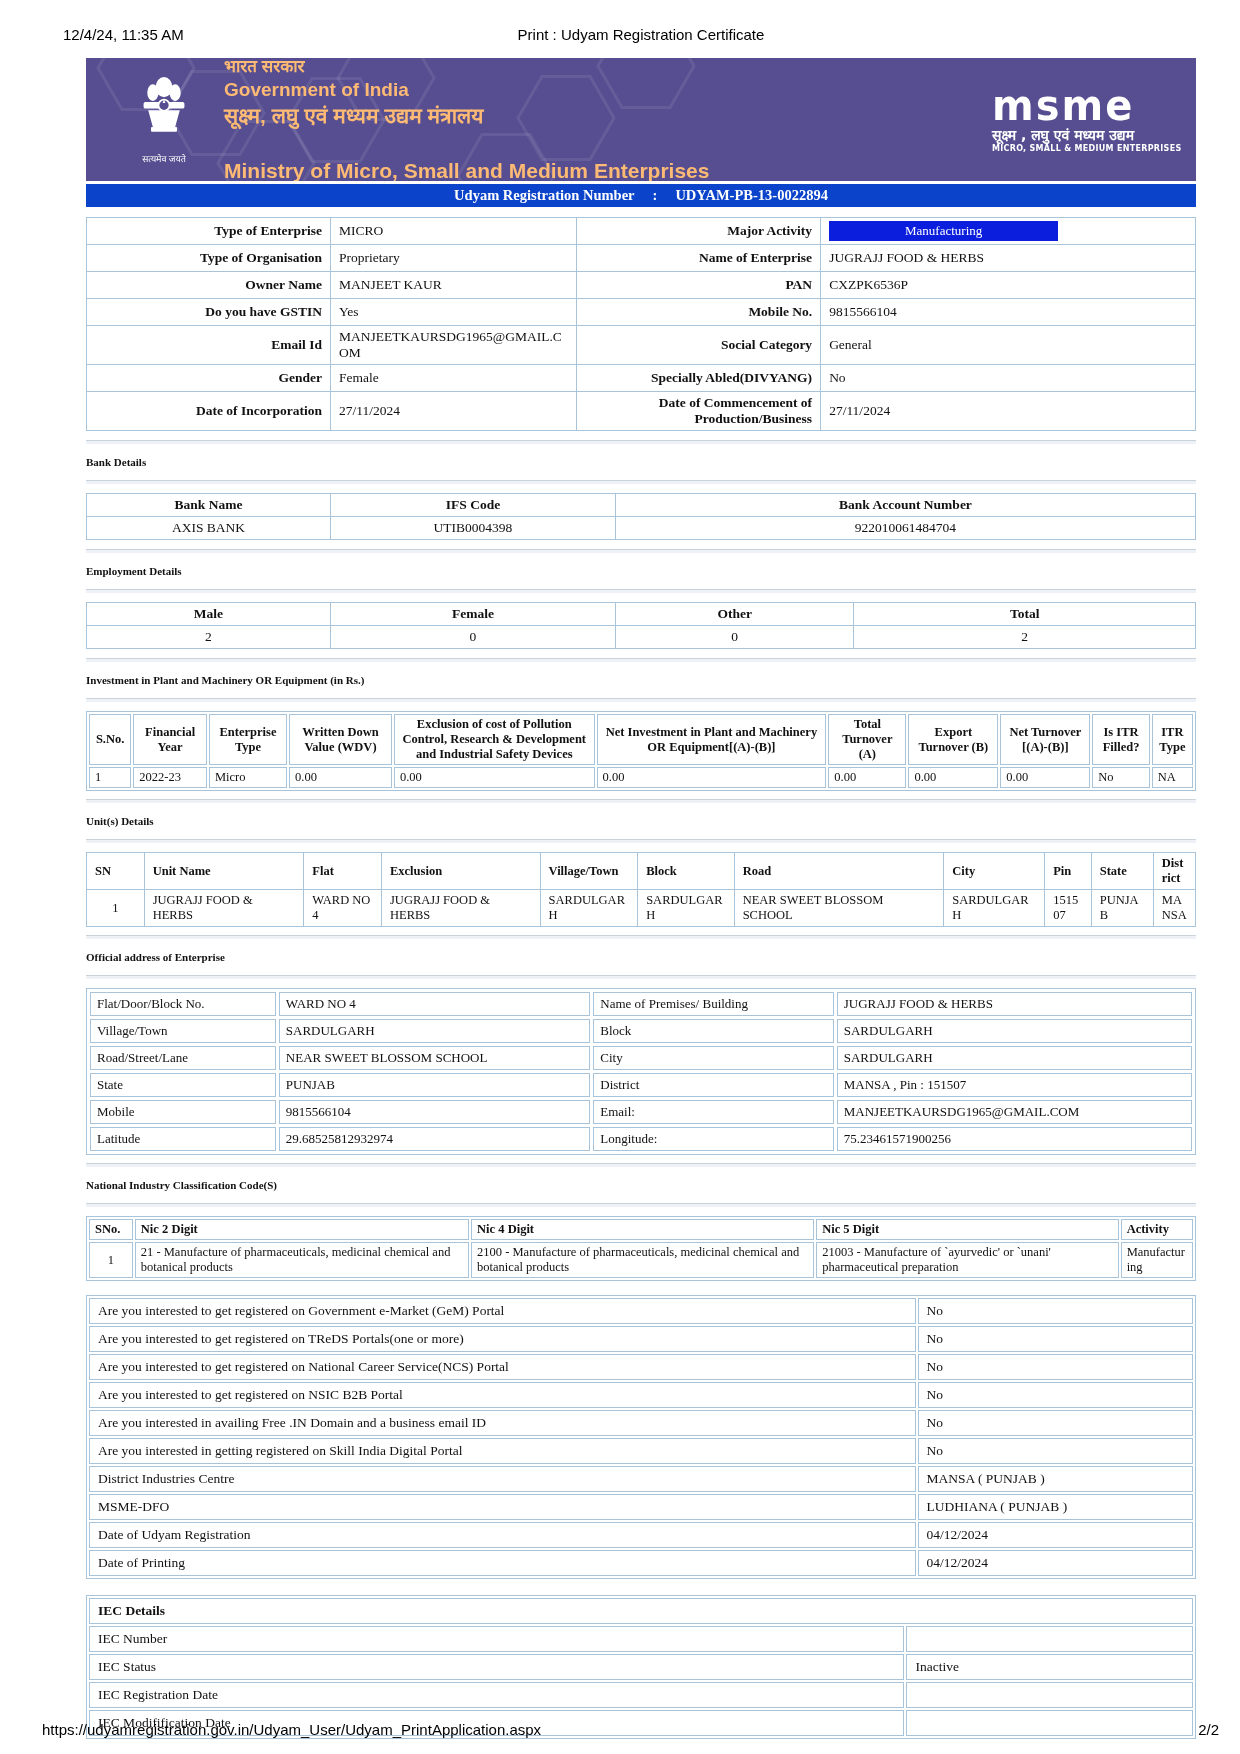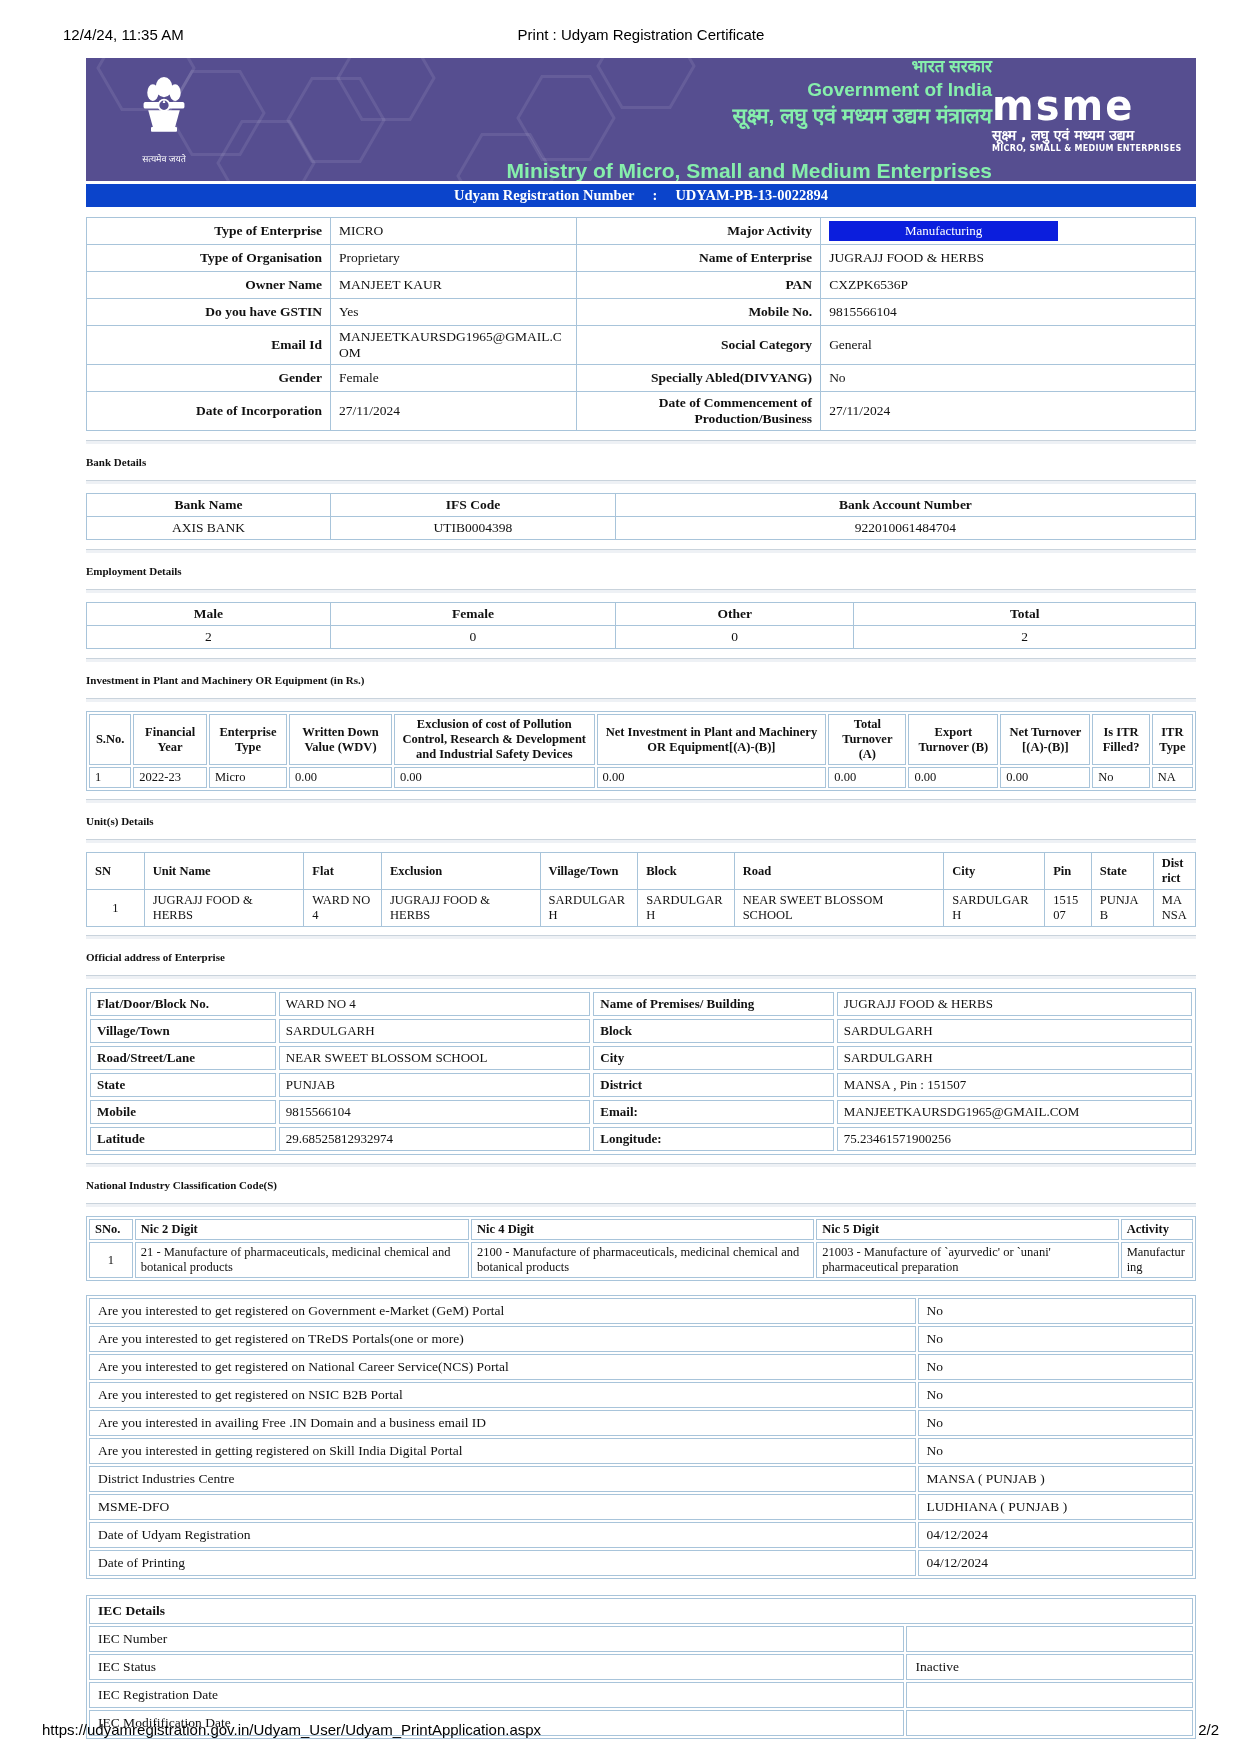--- a/index.html
+++ b/index.html
@@ -8,21 +8,21 @@
   .topbar{position:relative;height:58px;font-family:"Liberation Sans",sans-serif;font-size:15px;color:#000;}
   .topbar .dt{position:absolute;left:42px;top:26px;}
   .topbar .ttl{position:absolute;left:0;right:0;top:26px;text-align:center;}
   .content{margin:0 65px;width:1110px;}
   
   .banner{position:relative;height:123px;background:#564e90;display:flex;align-items:center;overflow:hidden;}
   .hexes{position:absolute;inset:0;width:100%;height:100%;}
   .emblem{position:relative;width:120px;text-align:center;color:#fff;flex:0 0 auto;margin-left:18px;}
   .emblem svg{display:block;margin:0 auto;}
   .emblem .cap{font-size:9px;line-height:10px;color:#fff;}
-  .banner-center{position:relative;flex:1 1 auto;text-align:right;color:#86efac;font-family:"Liberation Sans",sans-serif;font-weight:bold;}
+  .banner-center{position:relative;flex:1 1 auto;text-align:left;color:#fdba74;font-family:"Liberation Sans",sans-serif;font-weight:bold;}
   .bc-l1{font-size:17px;line-height:22px;}
   .bc-l2{font-size:19px;line-height:24px;}
   .bc-l3{font-size:21px;line-height:27px;}
   .bc-l4{font-size:21px;line-height:27px;margin-top:28px;}
   .msme{position:relative;flex:0 0 auto;width:190px;margin-right:14px;text-align:left;color:#fff;font-family:"DejaVu Sans",sans-serif;}
   .msme .big{font-size:40px;font-weight:900;letter-spacing:2px;line-height:40px;transform:scaleY(1.05);}
   .msme .hin{font-size:14px;font-weight:bold;line-height:16px;margin-top:2px;}
   .msme .eng{font-size:8px;font-weight:bold;line-height:11px;letter-spacing:0.3px;}
   
   .regbar{margin-top:3px;height:23px;background:#0b44cb;color:#fff;display:flex;align-items:center;justify-content:center;font-weight:bold;font-size:14.5px;}
@@ -44,21 +44,21 @@
   
   .sp-tbl{border:1px solid #a8c4da;border-collapse:separate;border-spacing:2px;}
   .sp-tbl th,.sp-tbl td{border:1px solid #a8c4da;font-size:12.5px;padding:2px 5px;word-wrap:break-word;}
   .sp-tbl th{font-weight:bold;}
   .inv-tbl th{text-align:center;}
   .inv-tbl td{text-align:left;}
   .units-tbl th{text-align:left;}
   .units-tbl td.c,.inv-tbl td.c,.nic-tbl td.c{text-align:center;}
   .addr-tbl{border-spacing:3px;}
   .addr-tbl td{font-size:13px;padding:3px 6px;}
-  .addr-tbl td.al{font-weight:bold;margin-top:28px;}
+  .addr-tbl td.al{font-weight:normal;margin-top:28px;}
   .q-tbl td{font-size:13.5px;padding:4px 8px;}
   .nic-tbl th{text-align:left;}
   .iec-tbl td,.iec-tbl th{font-size:13.5px;padding:4px 8px;text-align:left;}
   .footer{position:absolute;bottom:16px;left:42px;right:42px;font-family:"Liberation Sans",sans-serif;font-size:15px;color:#000;display:flex;justify-content:space-between;}
   .mt{margin-top:8px;}
 </style>
 </head>
 <body>
 
 <div class="page">

